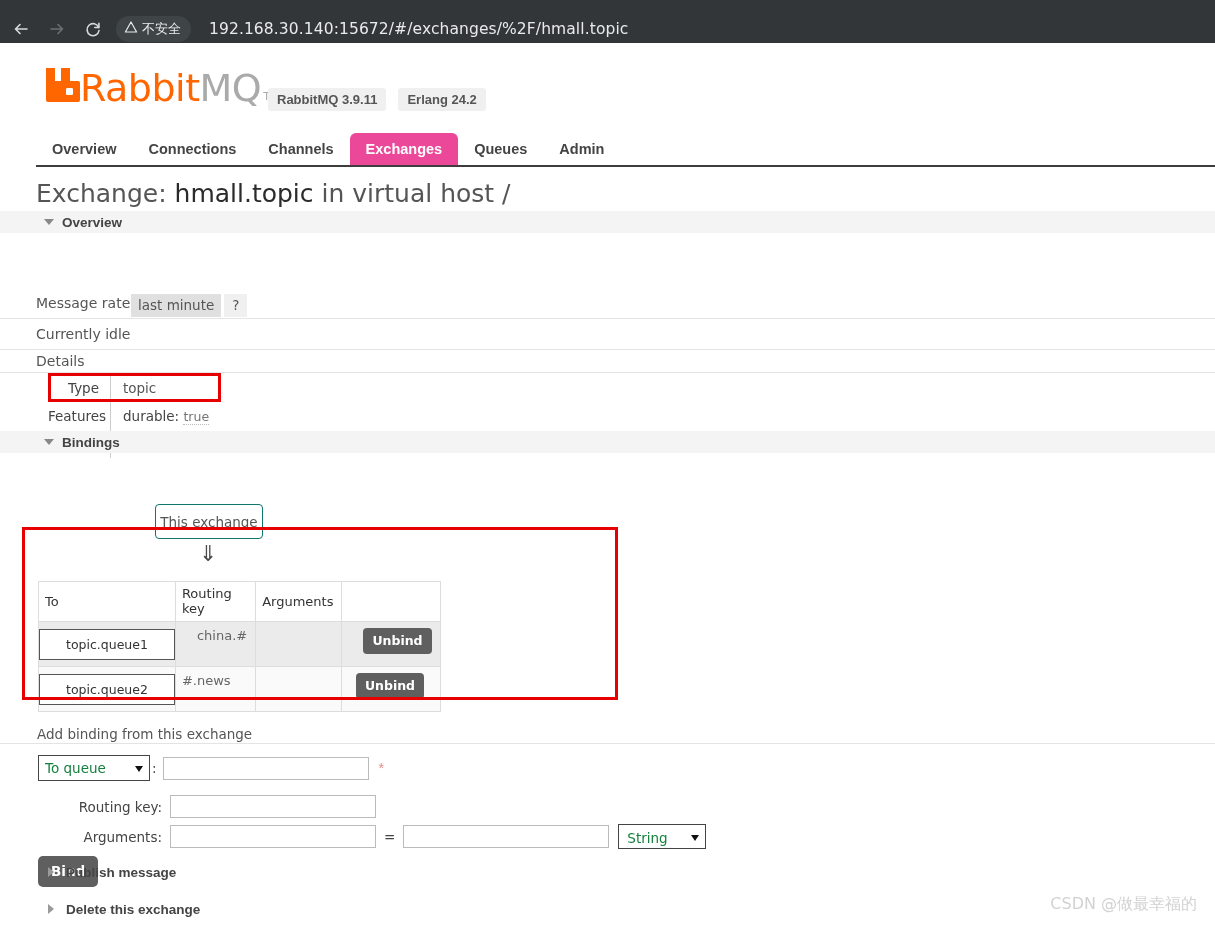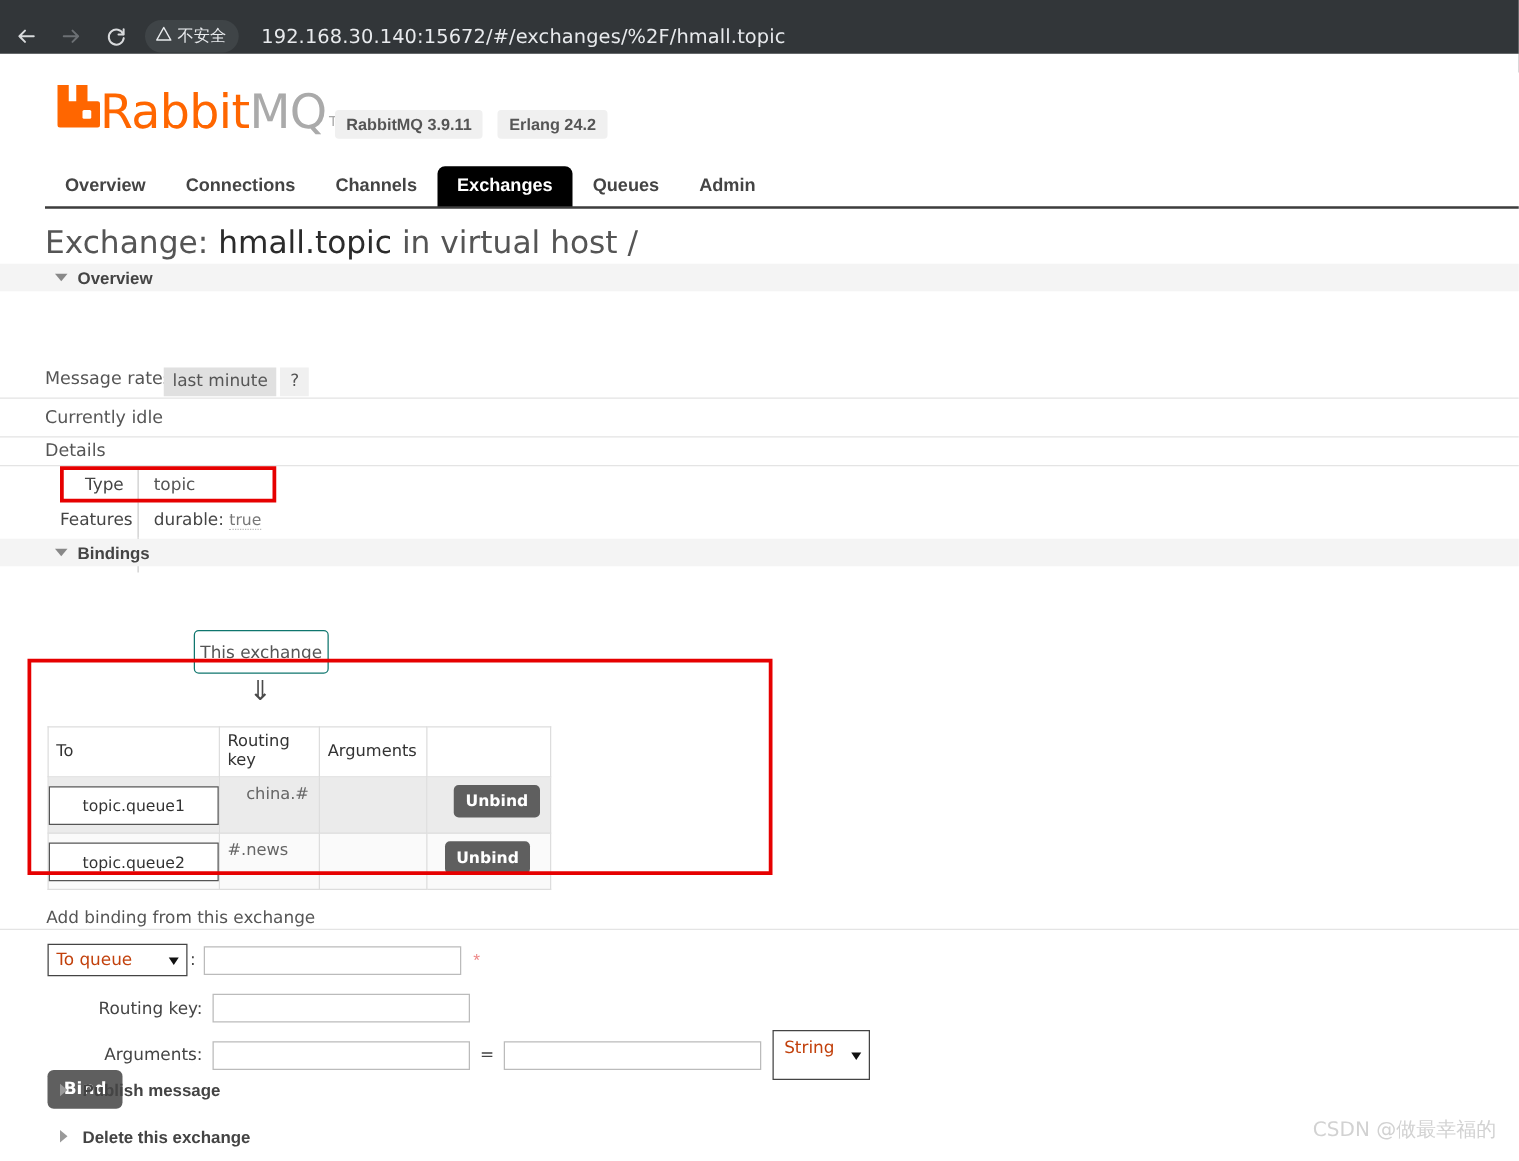--- a/index.html
+++ b/index.html
@@ -109,21 +109,21 @@
     display: flex; align-items: flex-end; height: 34px;
   }
   .tab {
     font-size: 14.5px; font-weight: bold;
     color: #444;
     padding: 8px 16px 9px 16px;
     border-radius: 6px 6px 0 0;
     white-space: nowrap;
     cursor: pointer;
   }
-  .tab.active { background: #000000; color: #ffffff; }
+  .tab.active { background: #ec4899; color: #ffffff; }
   .tabs-rule {
     position: absolute; left: 36px; top: 33px;
     width: 1179px; height: 2px; background: #3d3d3d;
   }
 
   
   .pg-title {
     position: absolute; left: 36px; top: 136px;
     font-size: 25px; color: #555;
     font-family: "DejaVu Sans", sans-serif;
@@ -266,21 +266,21 @@
     position: absolute; left: 37px; top: 683px;
     font-size: 13.5px; color: #555;
     font-family: "DejaVu Sans", sans-serif;
   }
 
   
   .form-area { position: absolute; left: 0; top: 712px; width: 1215px; }
   .frow { position: absolute; display: flex; align-items: center; }
   .sel {
     border: 1px solid #444; background: #fff;
-    font-size: 13.5px; color: #c2410c;
+    font-size: 13.5px; color: #15803d;
     padding: 4px 22px 4px 6px;
     font-family: "DejaVu Sans", sans-serif;
     appearance: none; -webkit-appearance: none;
     cursor: pointer;
   }
   .selwrap { position: relative; display: inline-block; }
   .selwrap .chev {
     position: absolute; right: 7px; top: 50%;
     margin-top: -2px;
     width: 0; height: 0;
@@ -499,21 +499,21 @@
       <span class="flabel" style="width:124px;">Routing key:</span>
       <input class="txt" style="margin-left: 8px;" value="">
     </div>
 
     <div class="frow" style="left:38px; top:69px;">
       <span class="flabel" style="width:124px;">Arguments:</span>
       <input class="txt" style="margin-left: 8px;" value="">
       <span class="flabel" style="margin:0 8px;">=</span>
       <input class="txt" value="" style="">
       <span class="selwrap" style="margin-left:9px;">
-        <select class="sel" style="width:78px; padding:5px 22px 17px 8px;">
+        <select class="sel" style="width:88px; padding:5px 22px 2px 8px;">
           <option>String</option>
         </select>
         <span class="chev"></span>
       </span>
     </div>
   </div>
 
   <button class="btn-bind">Bind</button>
 
   <div class="section-head" style="top:855px; background:transparent;">

